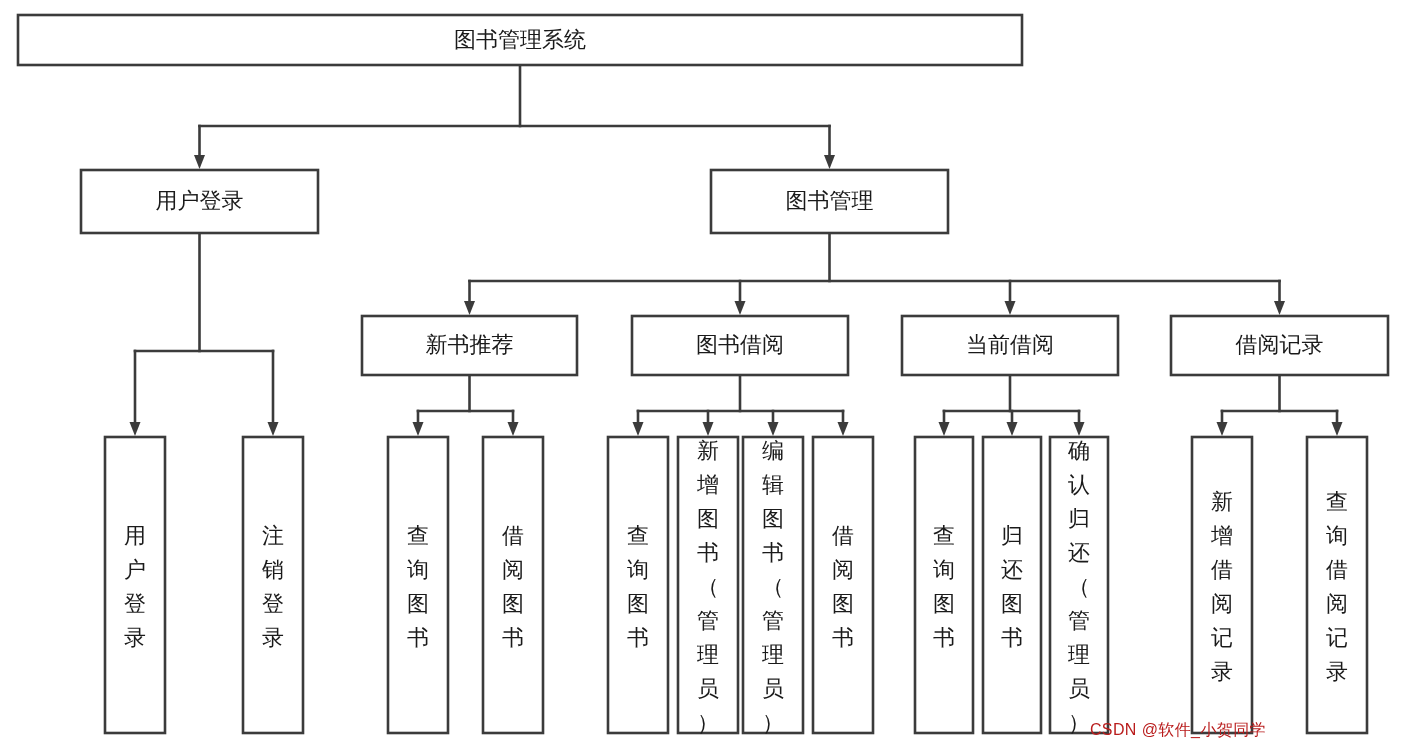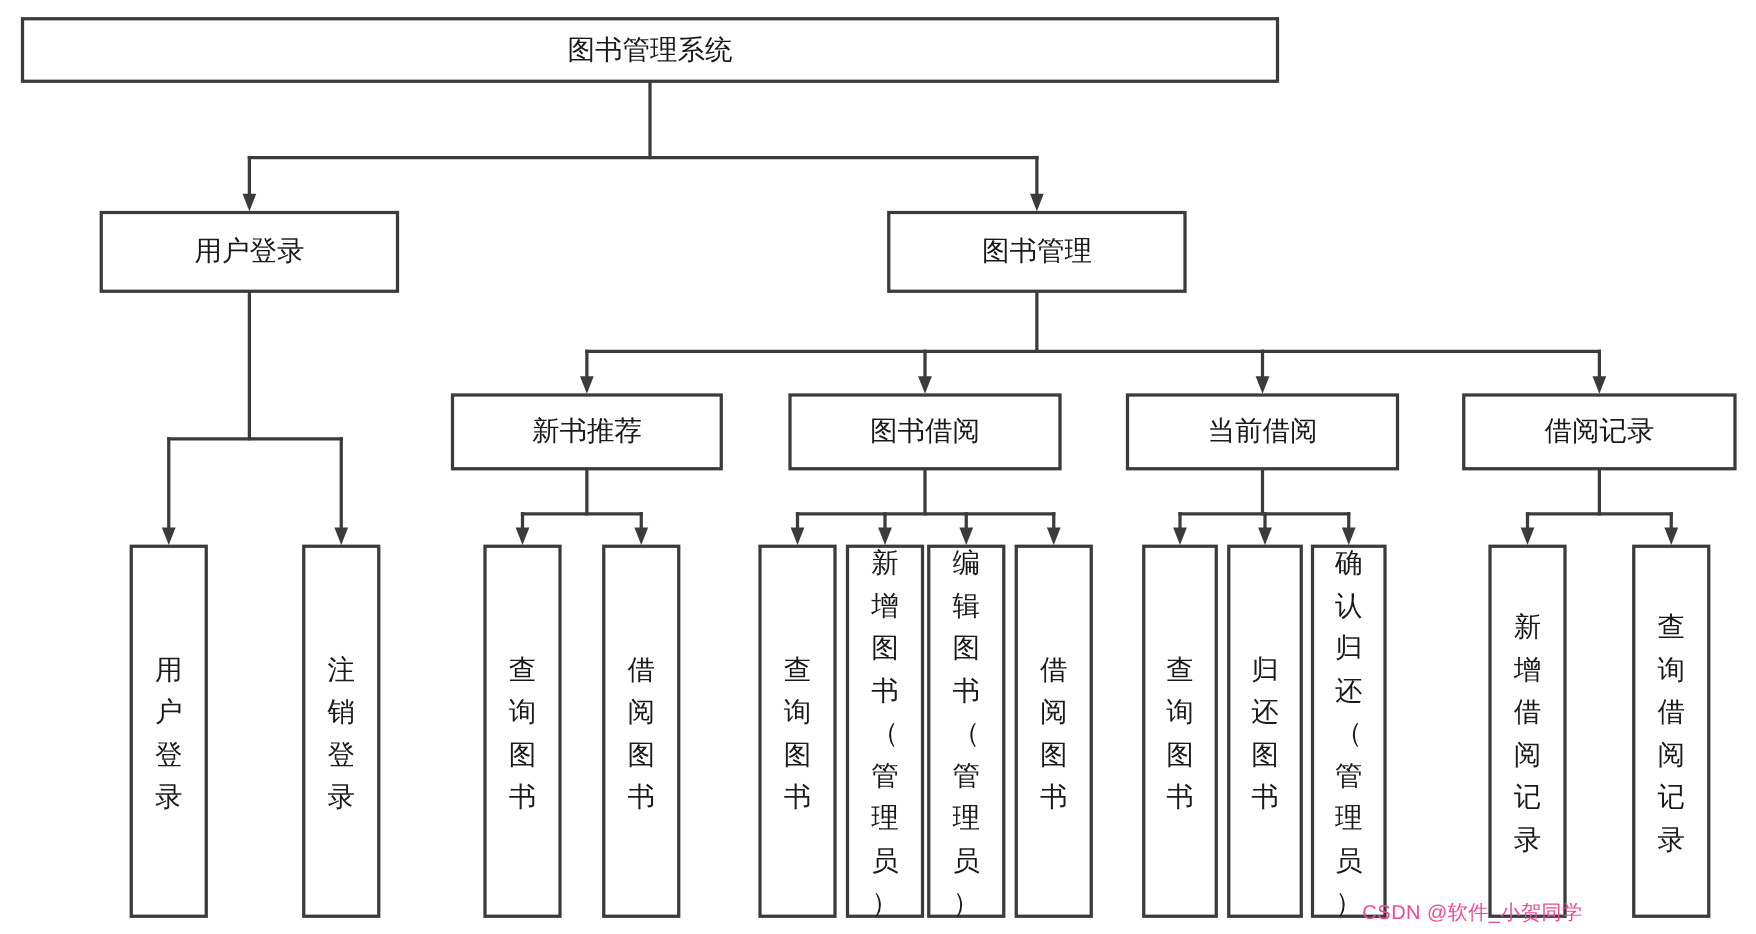--- a/index.html
+++ b/index.html
@@ -53,21 +53,21 @@
     font-size: 22px;
     fill: #1a1a1a;
     text-anchor: middle;
   }
   .watermark {
     position: absolute;
     right: 8px;
     bottom: 6px;
     font-family: "Liberation Sans", "DejaVu Sans", sans-serif;
     font-size: 16px;
-    color: #ec4899;
+    color: #b91c1c;
     letter-spacing: 0.4px;
     white-space: nowrap;
     user-select: none;
   }
 </style>
 </head>
 <body>
 
 <div id="diagram-root">
   <svg id="tree-svg" viewBox="0 0 1405 747" xmlns="http://www.w3.org/2000/svg">

